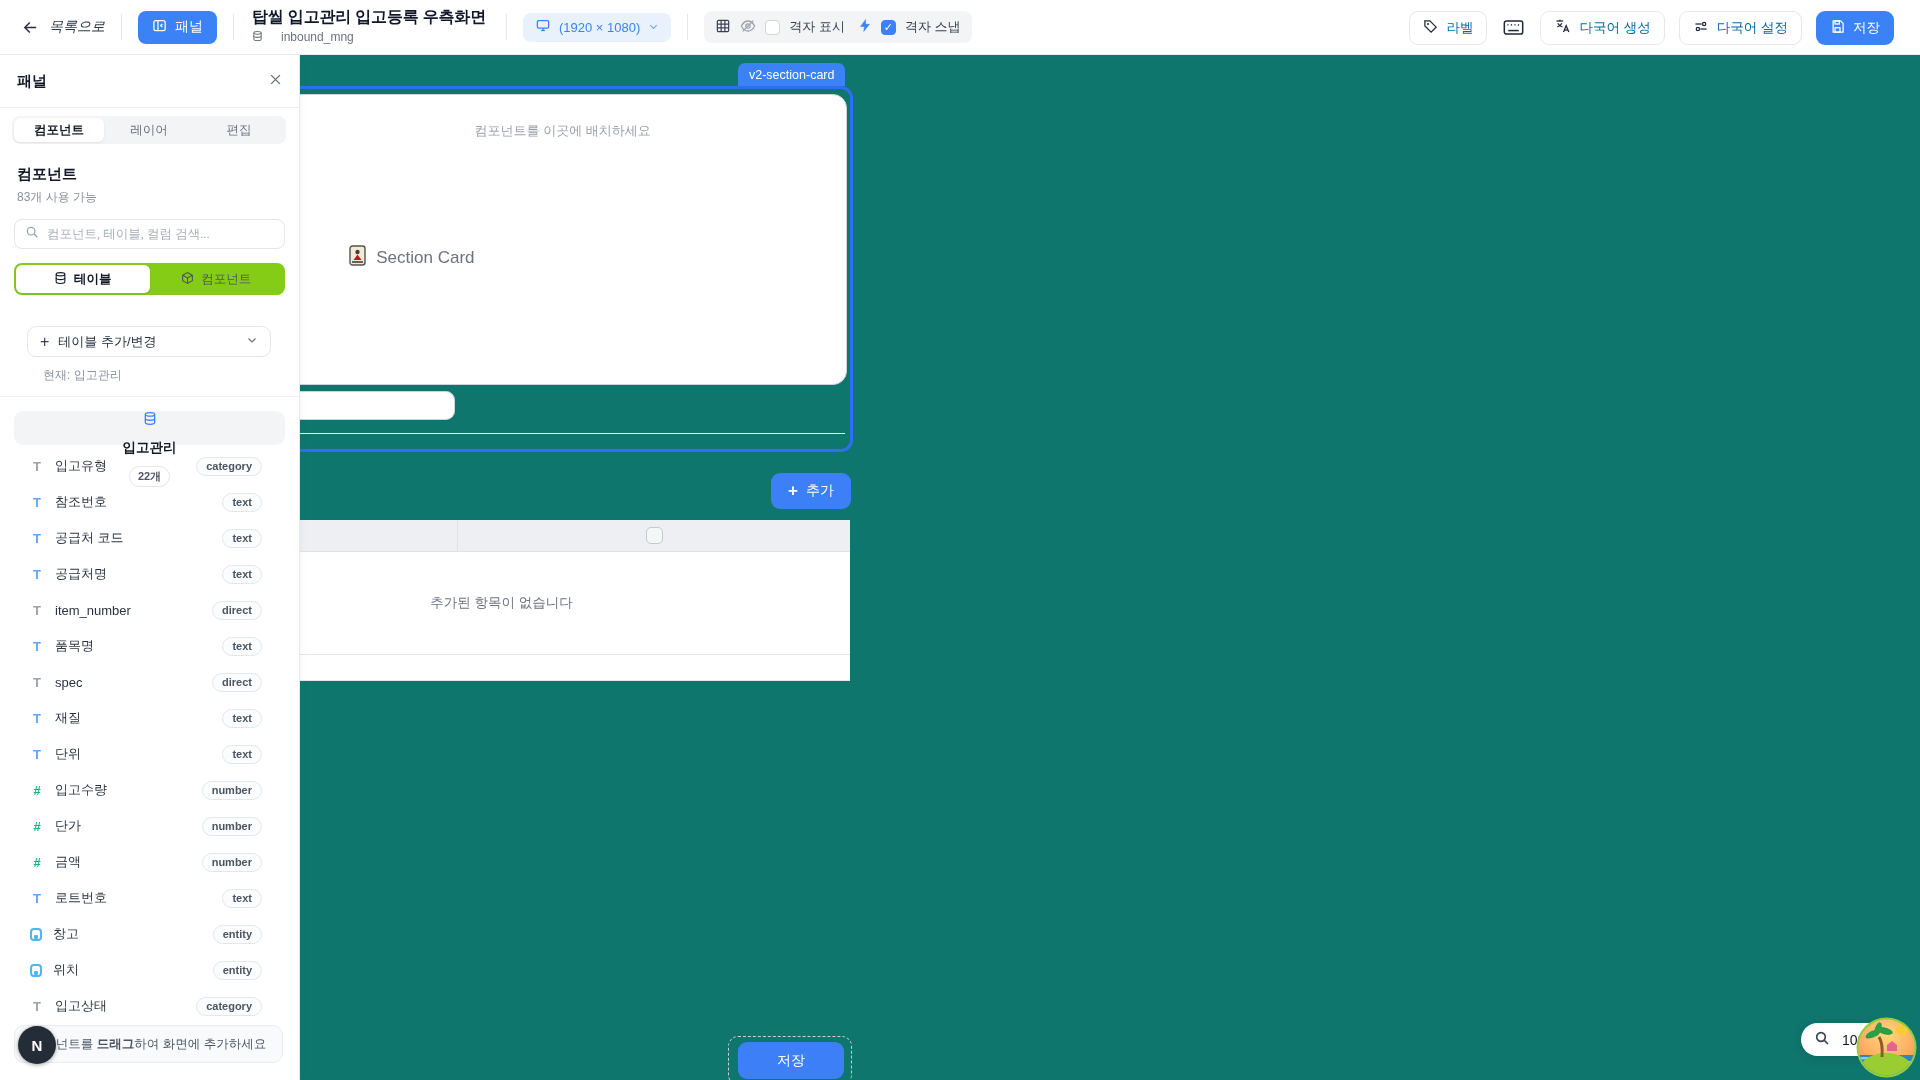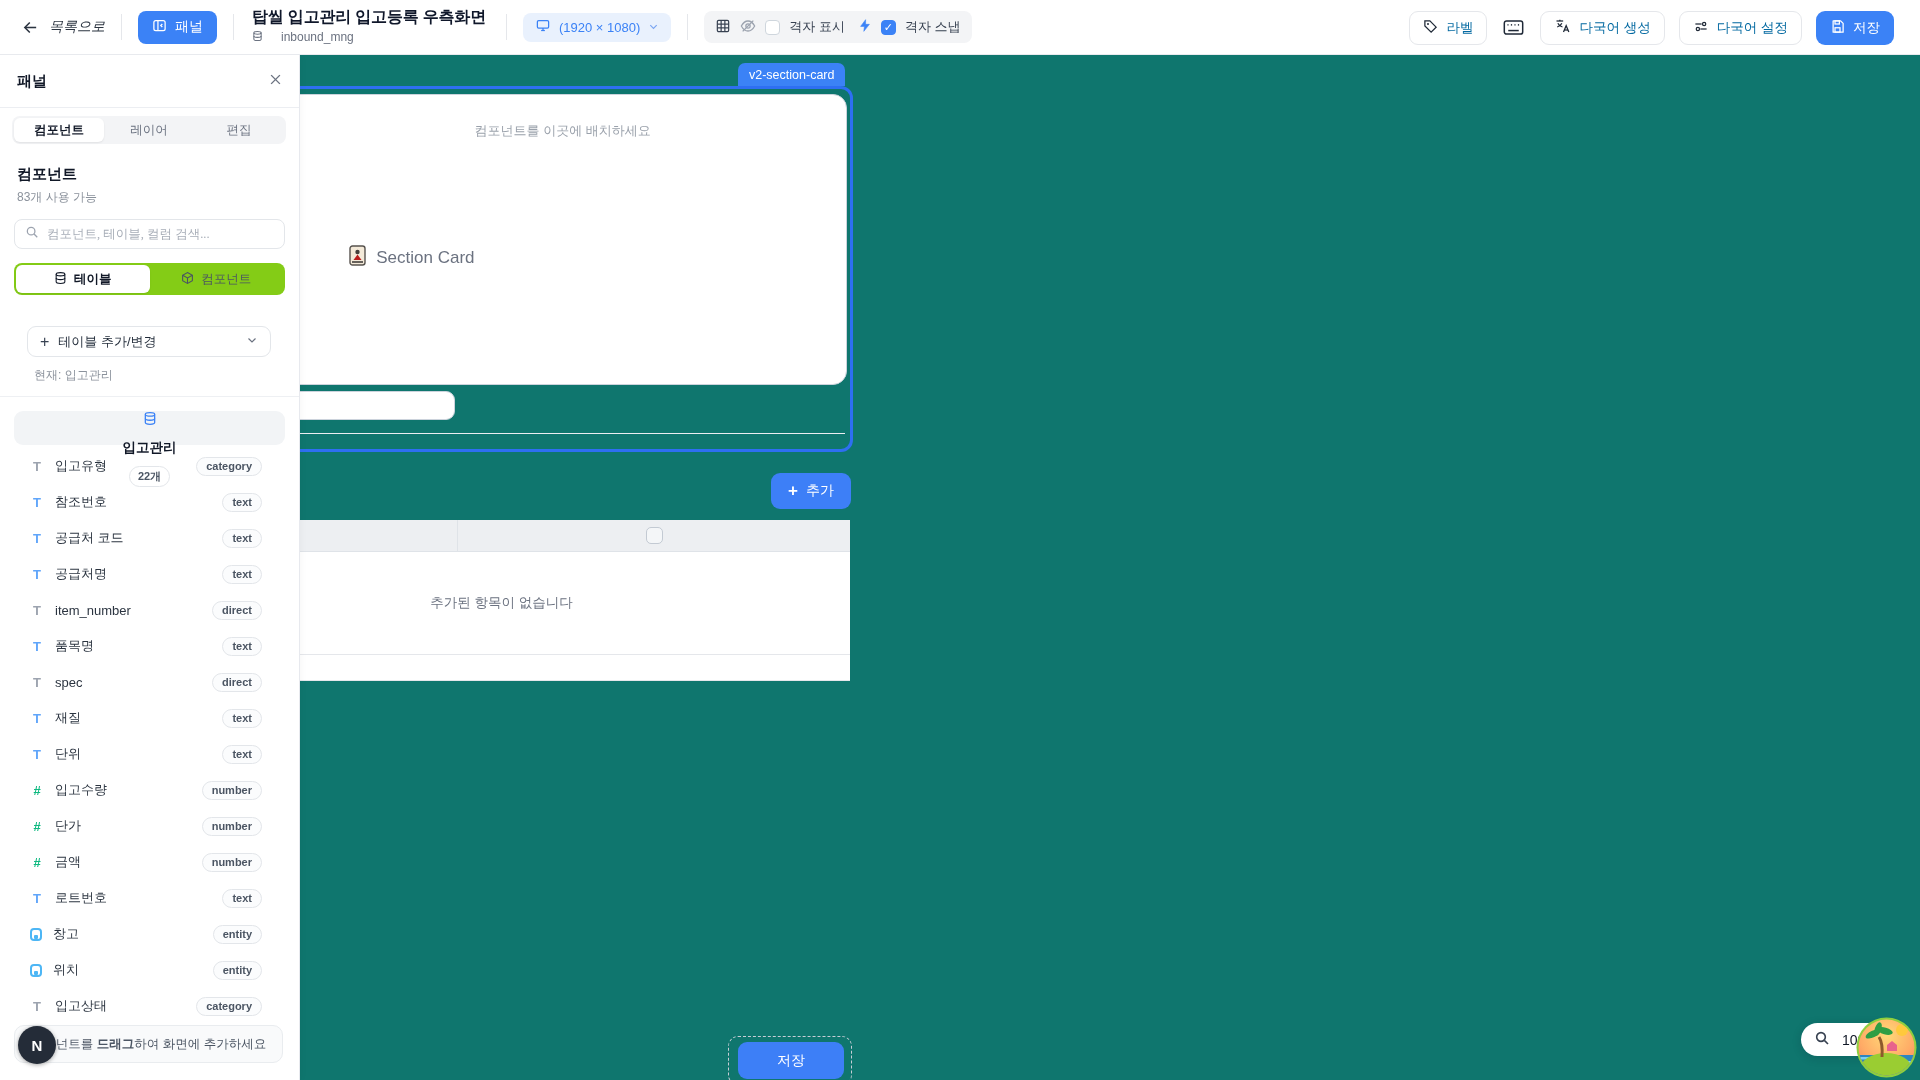--- a/index.html
+++ b/index.html
@@ -49,21 +49,21 @@
   .p-search input { border:none; outline:none; flex:1; font-size:12.5px; color:#374151; background:transparent;
     font-family:Liberation Serif, serif; }
   .p-search input::placeholder { color:#a7adb7; }
   .p-toggle { margin:14px 14px 0; height:32px; background:#84cc16; border-radius:8px; display:flex; padding:2px; }
   .p-tg { flex:1; display:flex; align-items:center; justify-content:center; gap:7px; font-size:12.5px;
     color:#4b5563; border-radius:6px; }
   .p-tg.active { background:#fff; font-weight:bold; color:#111827; box-shadow:0 1px 2px rgba(0,0,0,.08); }
   .p-drop { margin:31px 28px 0 27px; height:31px; border:1px solid #e3e6ea; border-radius:9px;
     display:flex; align-items:center; padding:0 12px; gap:9px; font-size:13px; color:#1f2937; background:#fff; }
   .p-drop .grow { flex:1; }
-  .p-current { margin:10px 0 0 34px; font-size:12px; color:#8b929c; }
+  .p-current { margin:10px 0 0 43px; font-size:12px; color:#8b929c; }
   .p-divider { margin-top:12px; border-top:1px solid #eef0f3; }
   .p-group { margin:14px 14px 0; height:34px; background:#f2f4f6; border-radius:9px; display:flex;
     align-items:center; padding:0 12px; gap:9px;flex-direction:column; }
   .p-group .gname { font-size:13.5px; font-weight:bold; color:#111827; }
   .count-badge { font-size:11px; font-weight:bold; color:#4b5563; background:#fff; border:1px solid #e3e6ea;
     border-radius:999px; padding:2px 8px; }
   .f-list { margin-top:3px; }
   .f-row { height:36px; display:flex; align-items:center; padding:0 37px 0 30px; gap:11px; }
   .f-icon { width:14px; text-align:center; font-weight:bold; font-size:13px; }
   .f-icon.t-blue { color:#60a5fa; }

